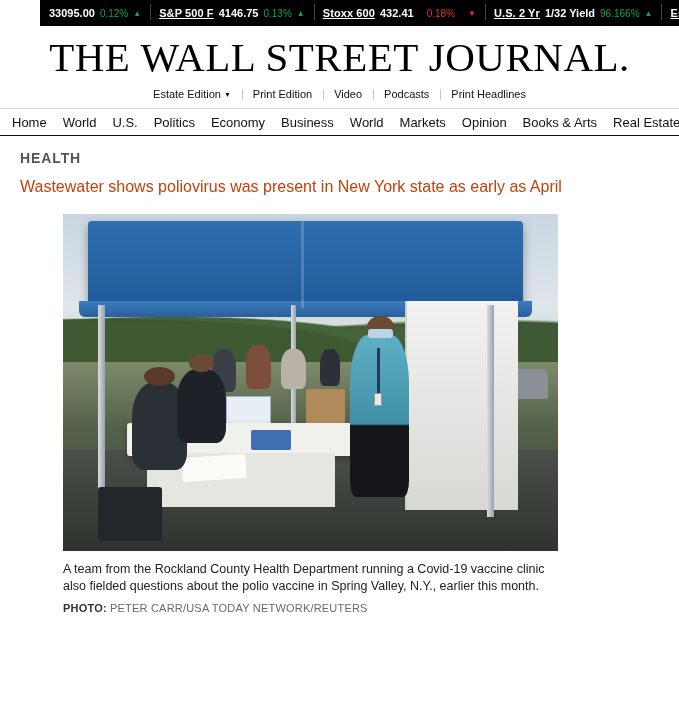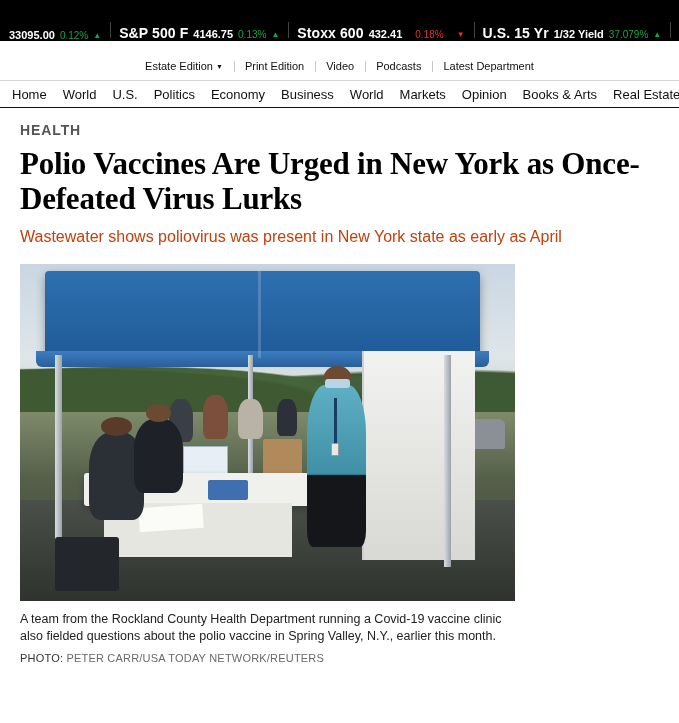--- a/index.html
+++ b/index.html
@@ -8,43 +8,44 @@
     width: 679px; height: 723px;
     background: #ffffff;
     font-family: "Liberation Sans", sans-serif;
     overflow: hidden;
   }
 
   
   .ticker {
     background: #000000;
     color: #ffffff;
-    height: 41px;
+    height: 26px;
     display: flex;
-    align-items: flex-end;
+    align-items: center;
     overflow: hidden;
     font-size: 11.5px;
     white-space: nowrap;
+    margin-left: 40px;
   }
   .ticker-item {
     display: flex;
     align-items: baseline;
     gap: 5px;
     padding: 0 9px;
     position: relative;
   }
   .ticker-item + .ticker-item::before {
     content: "";
     position: absolute;
     left: 0; top: -3px;
     height: 16px;
     width: 1px;
     background: #444;
   }
-  .tk-name { font-weight: 700; font-size: 14px; letter-spacing: .1px; }
+  .tk-name { font-weight: 700; font-size: 11px; letter-spacing: .1px; text-decoration: underline; }
   .tk-price { font-weight: 700; font-size: 11px; }
   .tk-chg { font-size: 10px; }
   .tk-arrow { font-size: 8px; position: relative; top: -1px; }
   .up { color: #17a34a; }
   .down { color: #e03131; padding-left: 8px; }
 
   
   .masthead {
     text-align: center;
     padding-top: 10px;
@@ -122,21 +123,21 @@
   }
   .standfirst {
     margin-top: 11px;
     font-size: 16px;
     color: #c2410c;
     line-height: 1.3;
     font-family: "Liberation Sans", sans-serif;
   }
 
   
-  .figure { margin-top: 16px; }
+  .figure { margin-top: 16px; margin-left: 43px; }
   .photo {
     width: 495px;
     height: 337px;
     position: relative;
     overflow: hidden;
     background: #6b7f5a;
   }
   
   .sky {
     position: absolute; left: 0; top: 0; width: 100%; height: 46%;
@@ -263,21 +264,21 @@
     line-height: 1.35;
     color: #222;
     max-width: 495px;
   }
   .credit {
     margin-top: 7px;
     font-size: 11px;
     color: #6a6a6a;
     letter-spacing: 0.2px;
   }
-  .credit .credit-label { font-weight: 400; color: #333; }
+  .credit .credit-label { font-weight: 700; color: #333; }
 </style>
 </head>
 <body>
 
 <div class="ticker">
   <div class="ticker-item">
     <span class="tk-price">33095.00</span>
     <span class="tk-chg up">0.12%</span>
     <span class="tk-arrow up">▲</span>
   </div>
@@ -287,61 +288,61 @@
     <span class="tk-chg up">0.13%</span>
     <span class="tk-arrow up">▲</span>
   </div>
   <div class="ticker-item">
     <span class="tk-name">Stoxx 600</span>
     <span class="tk-price">432.41</span>
     <span class="tk-chg down">0.18%</span>
     <span class="tk-arrow down">▼</span>
   </div>
   <div class="ticker-item">
-    <span class="tk-name">U.S. 15 Yr</span>
+    <span class="tk-name">U.S. 2 Yr</span>
     <span class="tk-price">1/32 Yield</span>
-    <span class="tk-chg up">37.079%</span>
+    <span class="tk-chg up">96.166%</span>
     <span class="tk-arrow up">▲</span>
   </div>
   <div class="ticker-item">
     <span class="tk-name">Estate Oil</span>
     <span class="tk-price">92.03</span>
   </div>
 </div>
 
 <div class="masthead">
+  <div class="logo">THE WALL STREET JOURNAL.</div>
   <div class="masthead-links">
     <span class="ml">
       <span>Estate Edition</span><span class="caret">▼</span>
     </span>
     <span class="ml">Print Edition</span>
     <span class="ml">Video</span>
     <span class="ml">Podcasts</span>
-    <span class="ml">Latest Department</span>
+    <span class="ml">Print Headlines</span>
   </div>
 </div>
 
 <div class="nav">
   <span class="nav-item">Home</span>
   <span class="nav-item">World</span>
   <span class="nav-item">U.S.</span>
   <span class="nav-item">Politics</span>
   <span class="nav-item">Economy</span>
   <span class="nav-item">Business</span>
   <span class="nav-item">World</span>
   <span class="nav-item">Markets</span>
   <span class="nav-item">Opinion</span>
   <span class="nav-item">Books &amp; Arts</span>
   <span class="nav-item">Real Estate</span>
 
 </div>
 
 <div class="article">
   <div class="kicker">HEALTH</div>
-  <h1 class="headline">Polio Vaccines Are Urged in New York as Once-Defeated Virus Lurks</h1>
   <div class="standfirst">Wastewater shows poliovirus was present in New York state as early as April</div>
 
   <div class="figure">
     <div class="photo">
       <div class="sky"></div>
       <div class="treeline"></div>
       <div class="ground"></div>
       <div class="pavement"></div>
       <div class="car"></div>
       <div class="canopy"></div>

